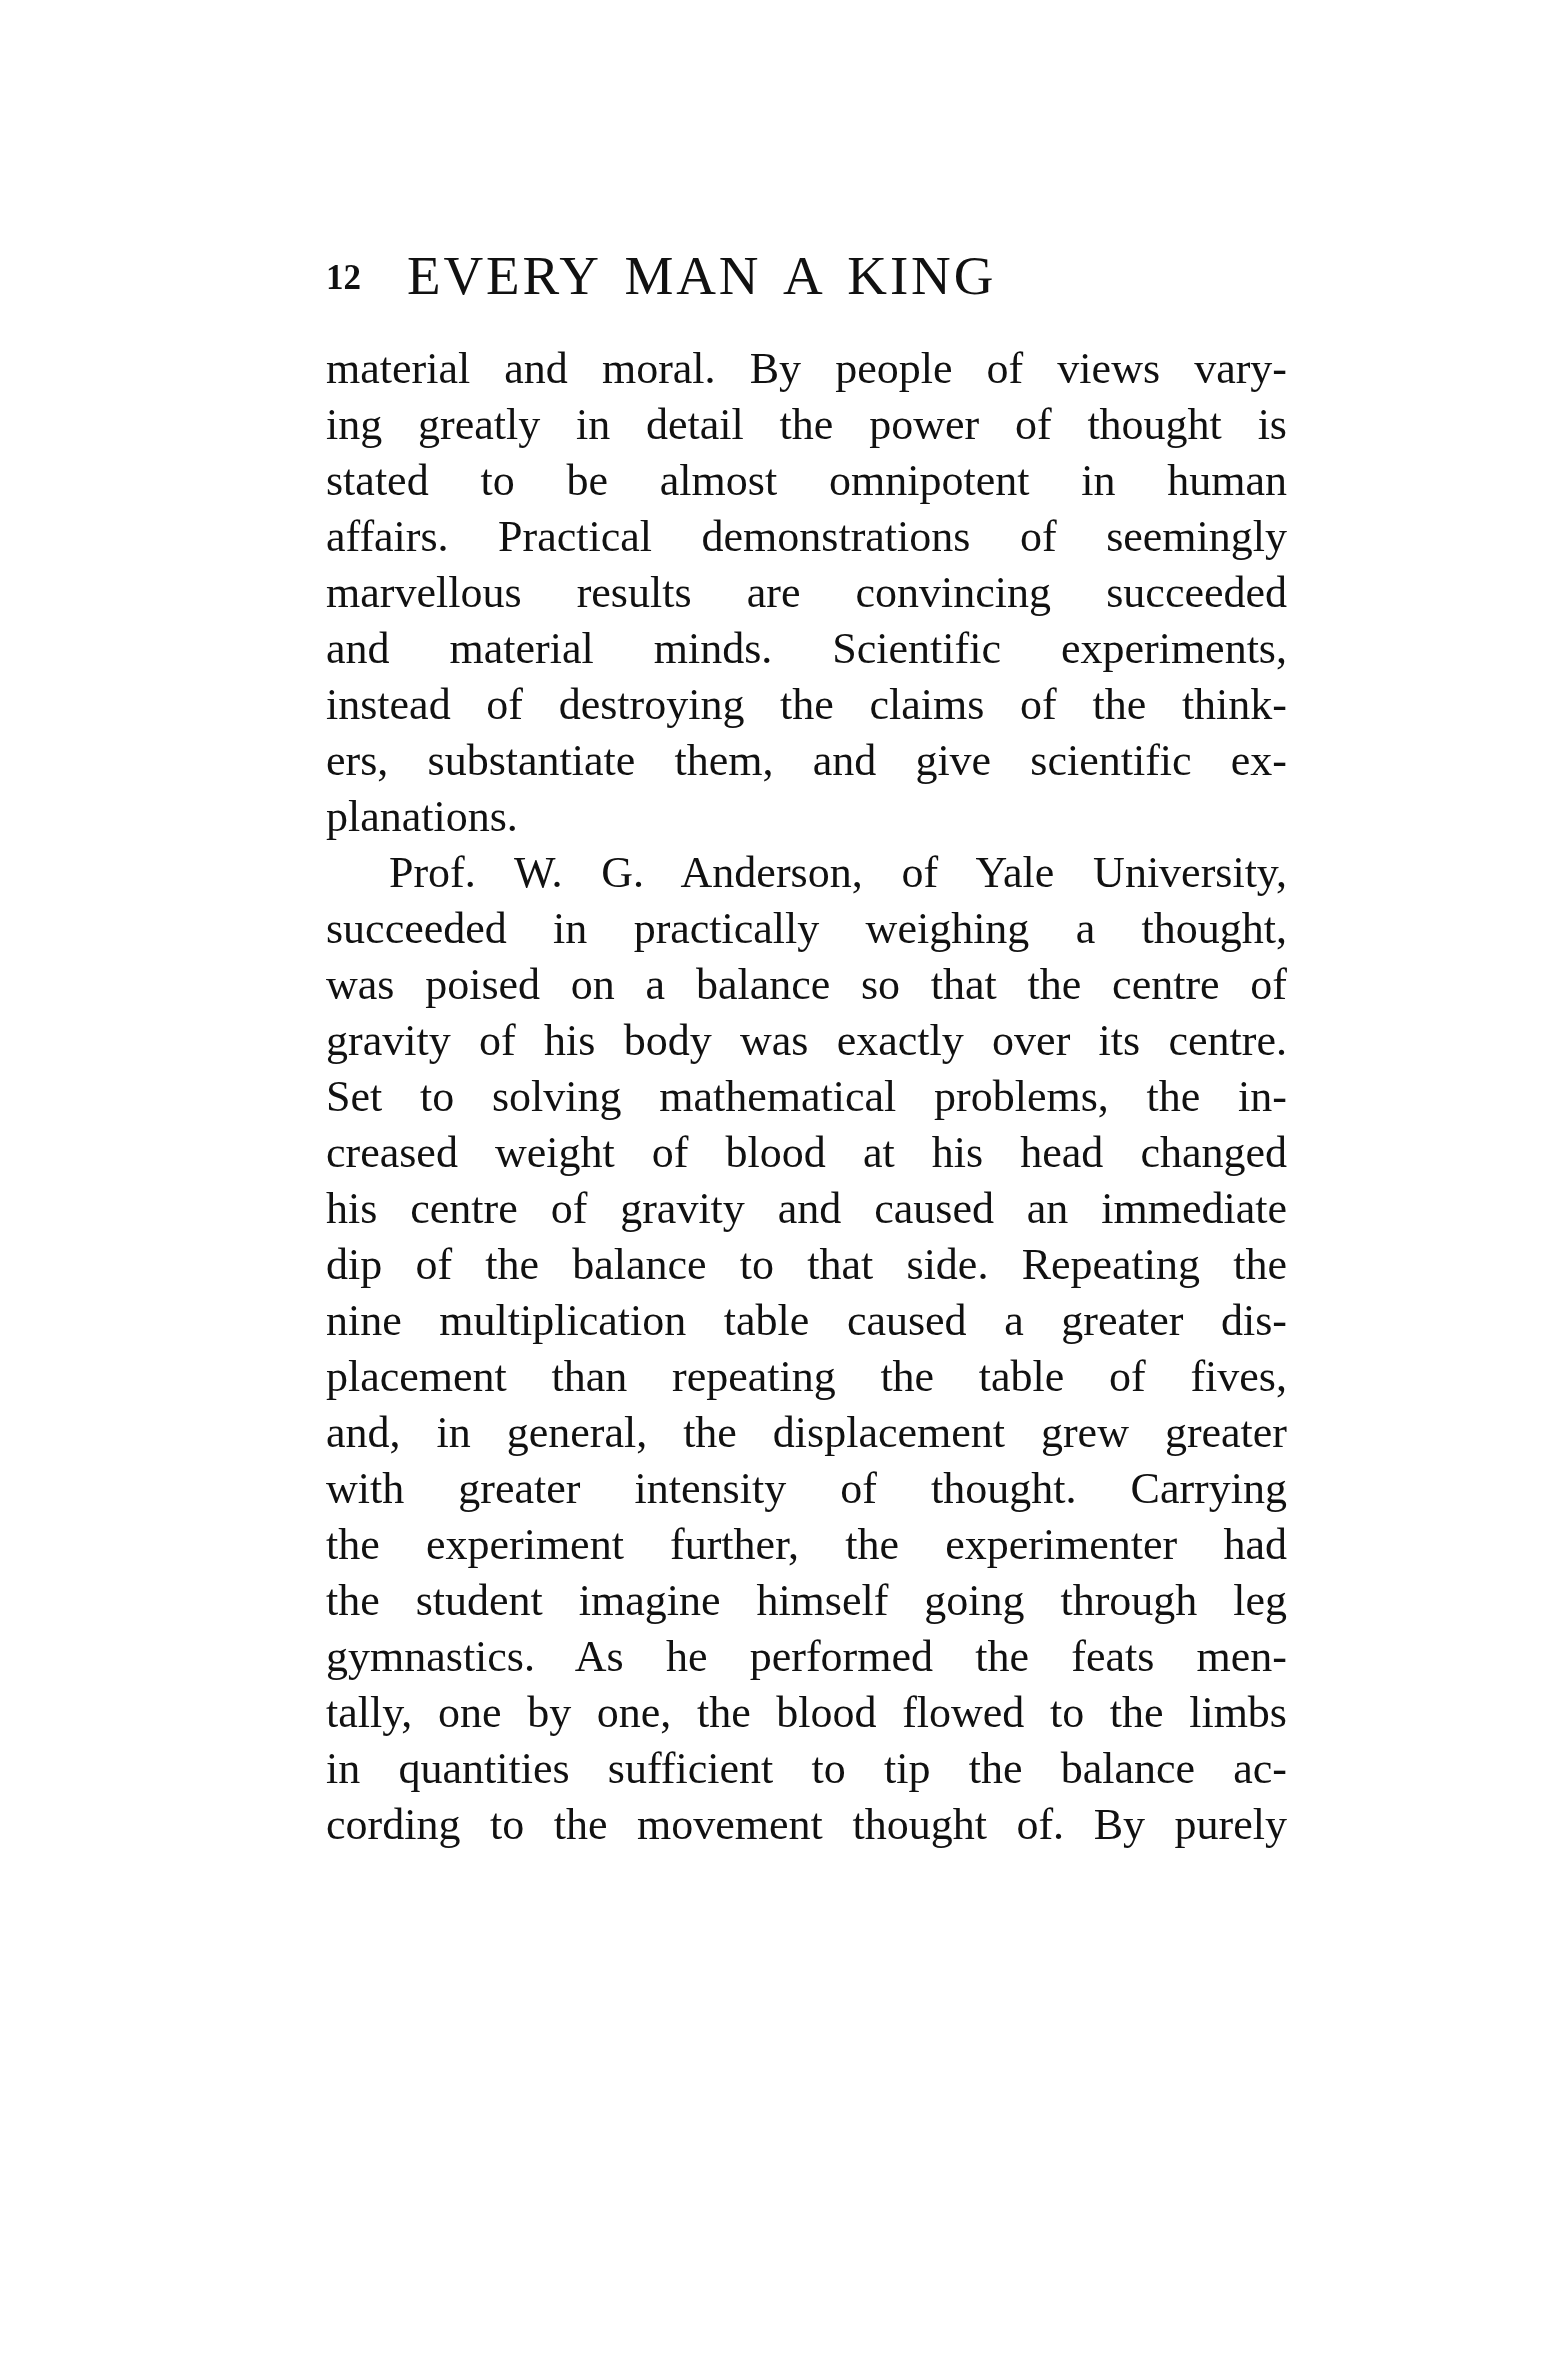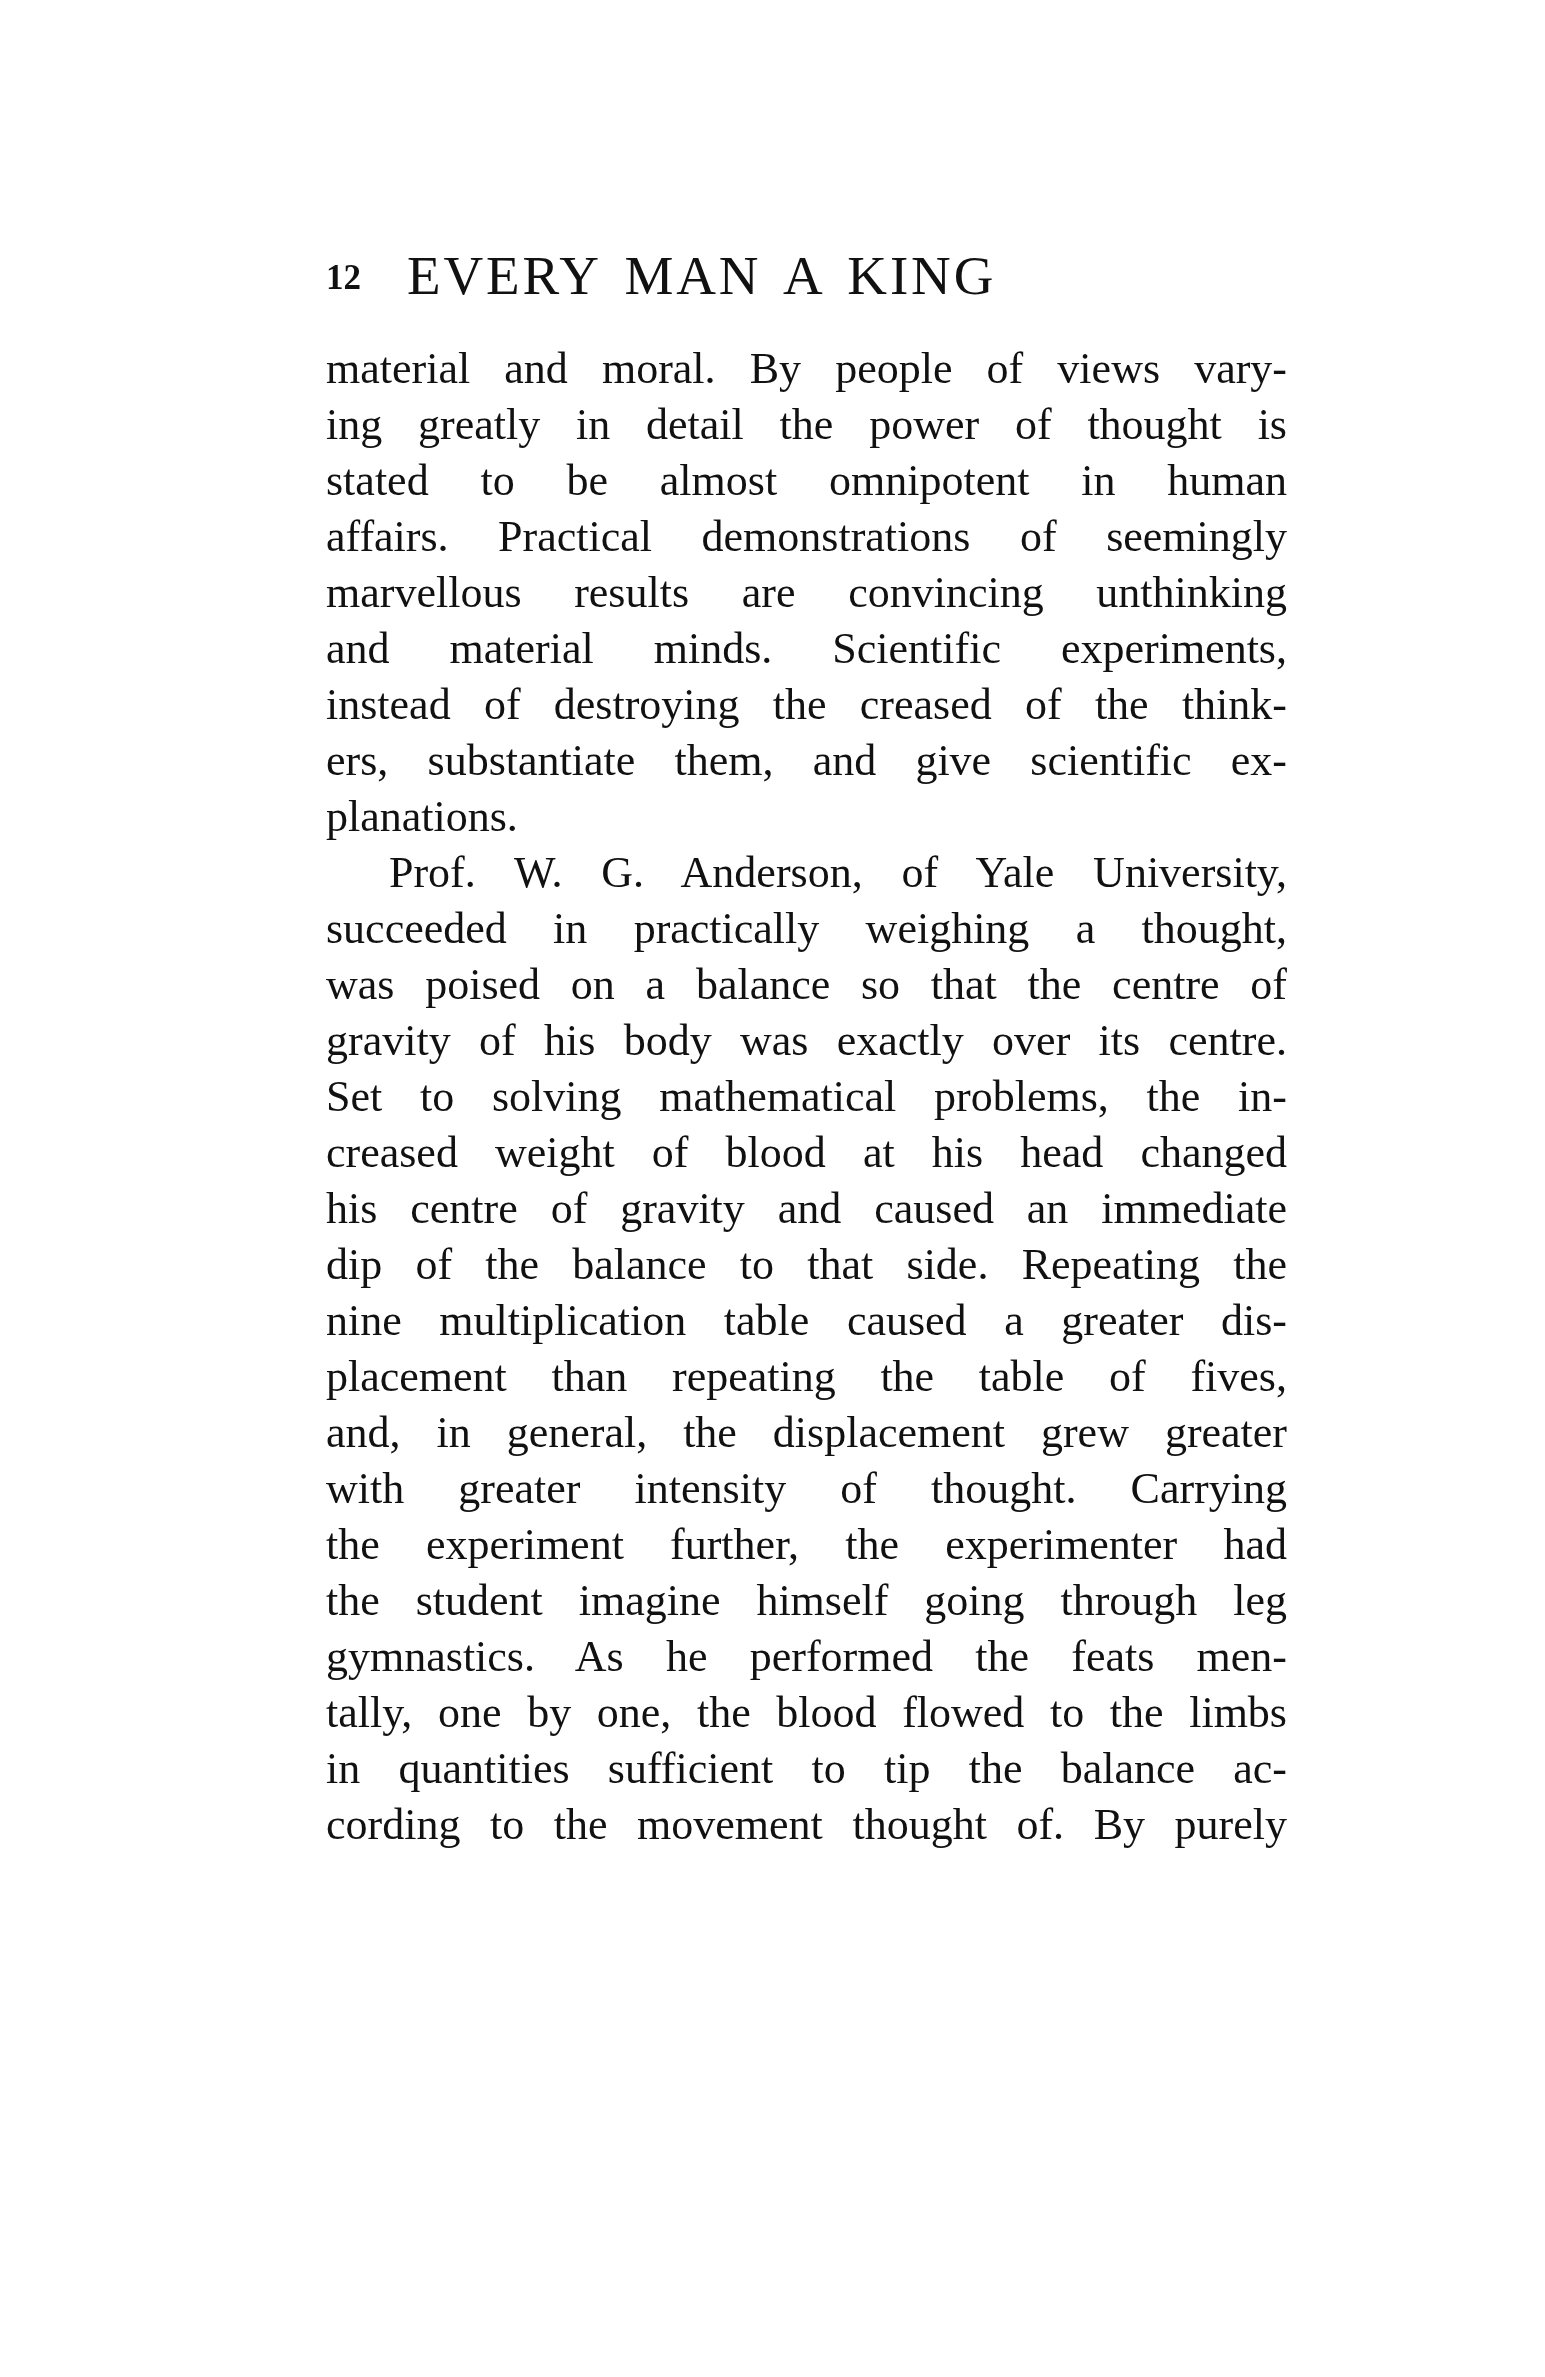--- a/index.html
+++ b/index.html
@@ -20,23 +20,23 @@
   <div class="running-head">
     <span class="page-number">12</span>
     <span class="running-title">EVERY MAN A KING</span>
   </div>
 
   <div class="body-text">
     <span class="line">material and moral. By people of views vary-</span>
     <span class="line">ing greatly in detail the power of thought is</span>
     <span class="line">stated to be almost omnipotent in human</span>
     <span class="line">affairs. Practical demonstrations of seemingly</span>
-    <span class="line">marvellous results are convincing unthinking</span>
+    <span class="line">marvellous results are convincing succeeded</span>
     <span class="line">and material minds. Scientific experiments,</span>
-    <span class="line">instead of destroying the creased of the think-</span>
+    <span class="line">instead of destroying the claims of the think-</span>
     <span class="line">ers, substantiate them, and give scientific ex-</span>
     <span class="line last-of-para">planations.</span>
     <span class="line indent">Prof. W. G. Anderson, of Yale University,</span>
     <span class="line">succeeded in practically weighing a thought,</span>
     <span class="line">was poised on a balance so that the centre of</span>
     <span class="line">gravity of his body was exactly over its centre.</span>
     <span class="line">Set to solving mathematical problems, the in-</span>
     <span class="line">creased weight of blood at his head changed</span>
     <span class="line">his centre of gravity and caused an immediate</span>
     <span class="line">dip of the balance to that side. Repeating the</span>

